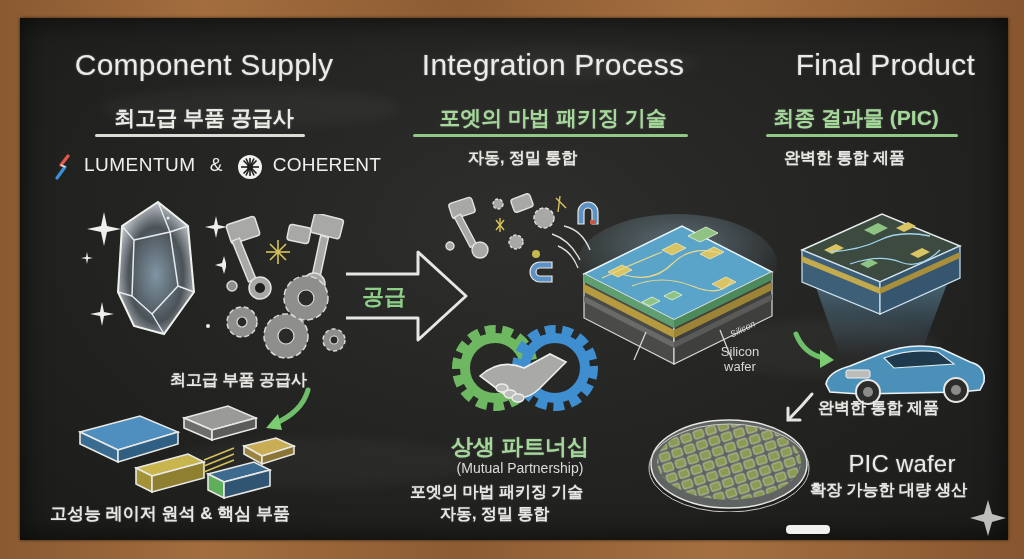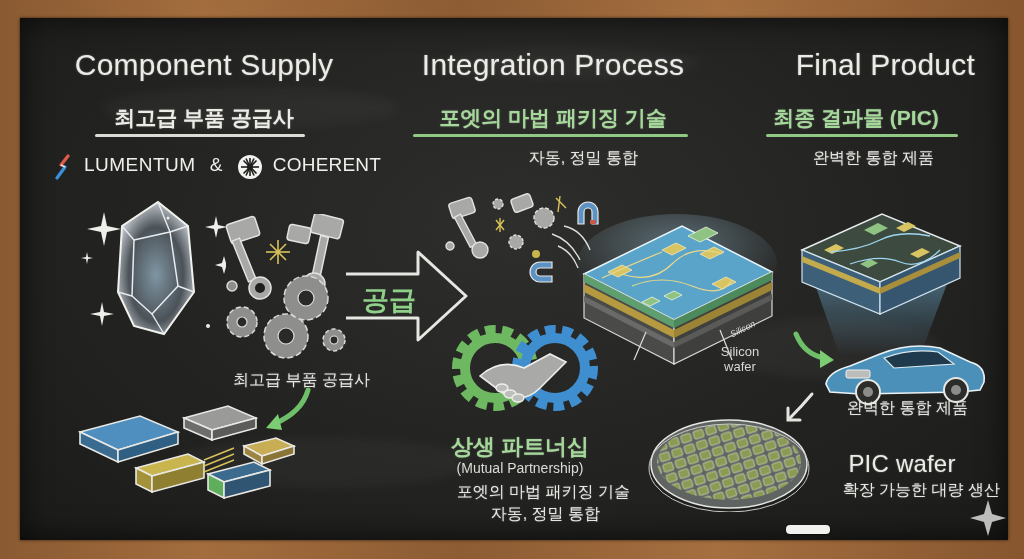--- a/index.html
+++ b/index.html
@@ -30,32 +30,32 @@
     .sub {
       font-size: 21px; text-align: center; white-space: nowrap; font-weight: bold;
       text-shadow: 0 0 2px rgba(255,255,255,0.25);
     }
     .sub.white { color: #ecebe6; }
     .sub.green { color: #a5d99a; }
     .underline { position: absolute; height: 3px; border-radius: 2px; }
     .underline.white { background: #dcdcd6; }
     .underline.green { background: #8fc983; }
     .small {
-      color: #e8e7e2; font-size: 16px; text-align: right; white-space: nowrap;
-      font-weight: normal; text-shadow: 0 0 2px rgba(255,255,255,0.25);
+      color: #e8e7e2; font-size: 16px; text-align: left; white-space: nowrap;
+      font-weight: bold; text-shadow: 0 0 2px rgba(255,255,255,0.25);
     }
     .label {
       color: #d9d8d3; font-size: 13px; text-align: center; line-height: 15px;
     }
 
     .logo-row { display: flex; gap: 10px; color: #f0efea; white-space: nowrap; }
     .logo-text { font-size: 19px; letter-spacing: 0.5px; }
     .logo-text.bold { font-weight: normal; letter-spacing: 0.2px; }
 
-    .arrow-label { color: #8fd089; font-weight: bold; font-size: 27px; }
+    .arrow-label { color: #8fd089; font-weight: bold; font-size: 22px; }
   </style>
 </head>
 <body>
 
 <div class="frame"></div>
 
 <div class="board">
   <div class="chalk-smear" style="left:80px;top:70px;width:300px;height:40px;"></div>
   <div class="chalk-smear" style="left:420px;top:30px;width:260px;height:30px;"></div>
   <div class="chalk-smear" style="left:700px;top:300px;width:220px;height:60px;"></div>
@@ -175,20 +175,21 @@
       <polygon points="150,72 166,80 166,96 150,88" fill="#5fae5c"></polygon>
       <polygon points="166,80 212,68 212,84 166,96" fill="#2f5573"></polygon>
     </g>
     <g stroke="#d9c35a" stroke-width="1.4">
         <line x1="146" y1="58" x2="176" y2="46"></line>
         <line x1="146" y1="64" x2="176" y2="52"></line>
         <line x1="146" y1="70" x2="176" y2="58"></line>
       </g>
   </svg>
 
+  <div class="abs small" style="left:30px;top:484px;width:310px;font-size:17px;">고성능 레이저 원석 &amp; 핵심 부품</div>
 
   <svg class="abs" style="left:322px;top:228px;" width="130" height="100" viewBox="0 0 130 100">
     <path d="M4 28 L76 28 L76 6 L124 50 L76 94 L76 72 L4 72" fill="none" stroke="#e6e6e2" stroke-width="3" stroke-linejoin="round"></path>
   </svg>
   <div class="abs arrow-label" style="left:342px;top:264px;">공급</div>
 
   <div class="abs title" style="left:378px;top:30px;width:310px;">Integration Process</div>
   <div class="abs sub green" style="left:398px;top:86px;width:270px;">포엣의 마법 패키징 기술</div>
   <div class="underline green" style="left:393px;top:116px;width:275px;"></div>
   <div class="abs small" style="left:448px;top:130px;width:170px;">자동, 정밀 통합</div>

